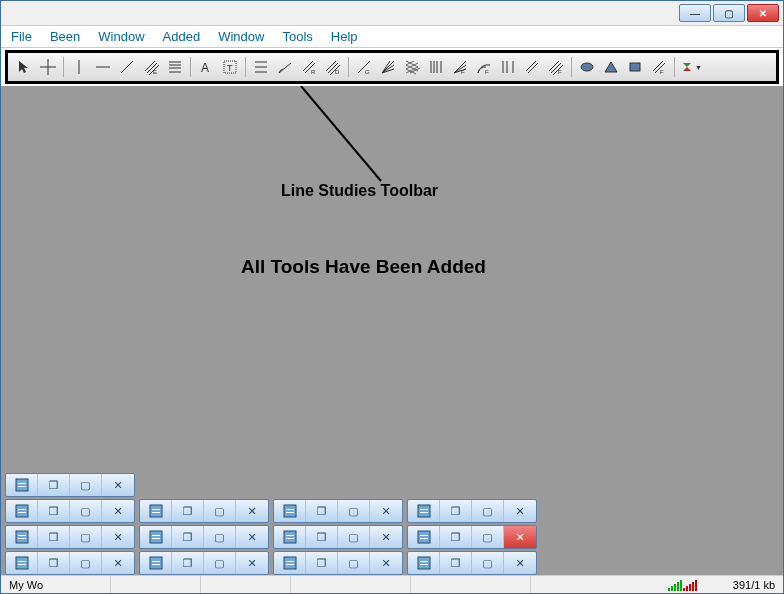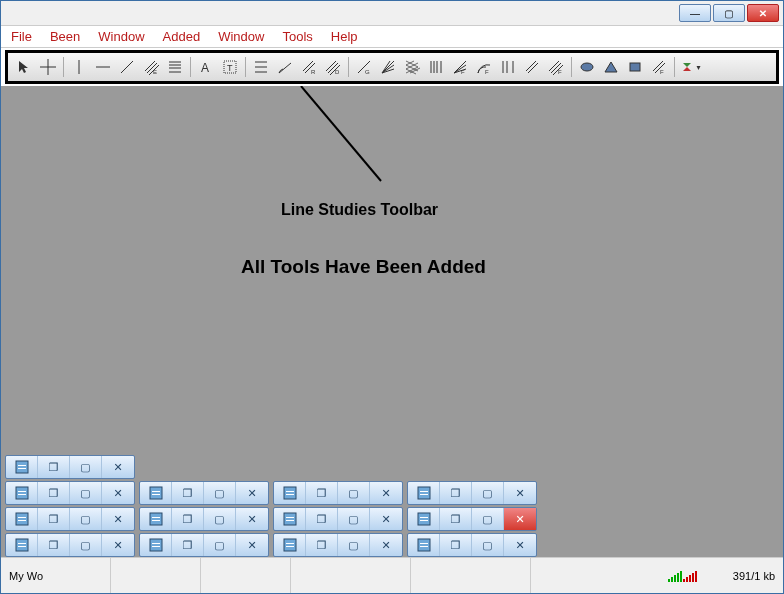--- a/index.html
+++ b/index.html
@@ -2,38 +2,38 @@
 <html><head>
 <meta charset="utf-8">
 <style>
 * { box-sizing: border-box; margin: 0; padding: 0; }
 body { font-family: "Segoe UI", Tahoma, sans-serif; font-size: 12px; background: #fff; }
 .window { width: 784px; height: 594px; border: 1px solid #3a6ea5; display: flex; flex-direction: column; background: #fff; position: relative; }
 .titlebar { height: 25px; background: #f0f0f0; border-bottom: 1px solid #ccc; display: flex; justify-content: flex-end; align-items: center; padding-right: 4px; gap: 2px; }
 .winbtn { width: 32px; height: 18px; border: 1px solid #5a7fad; border-radius: 2px; display: flex; align-items: center; justify-content: center; background: linear-gradient(to bottom,#eaf3fd,#b8d4f0); cursor: pointer; font-size: 10px; }
 .winbtn.close { background: linear-gradient(to bottom,#f08585,#d43a2f); color: #fff; border-color: #b02020; font-weight: bold; }
 .menubar { height: 22px; background: #fff; border-bottom: 1px solid #ccc; display: flex; align-items: center; padding-left: 10px; gap: 18px; }
-.menuitem { cursor: pointer; font-size: 13px; color: #b91c1c; }
+.menuitem { cursor: pointer; font-size: 13px; color: #0369a1; }
 .toolbar-wrap { border: 3px solid #000; margin: 2px 4px; }
 .toolbar { height: 28px; background: linear-gradient(to bottom,#f7f7f7,#dcdcdc); display: flex; align-items: center; padding: 0 4px; gap: 0; }
 .tbtn { width: 24px; height: 22px; display: flex; align-items: center; justify-content: center; border: 1px solid transparent; cursor: pointer; color: #333; }
 .tbtn svg { width: 16px; height: 16px; }
 .tsep { width: 1px; height: 20px; background: #aaa; margin: 0 3px; }
 .workspace { flex: 1; background: #9a9a9a; position: relative; overflow: hidden; }
 .annotation-line { position: absolute; }
-.ann-label1 { position: absolute; top: 115px; left: 280px; font-weight: bold; font-size: 16px; color: #000; }
+.ann-label1 { position: absolute; top: 96px; left: 280px; font-weight: bold; font-size: 16px; color: #000; }
 .ann-label2 { position: absolute; top: 170px; left: 240px; font-weight: bold; font-size: 19px; color: #000; }
 .childwins { position: absolute; bottom: 0; left: 4px; display: flex; flex-direction: column; gap: 2px; }
 .childrow { display: flex; gap: 4px; }
 .childwin { display: flex; height: 24px; border: 1px solid #5a7fad; border-radius: 2px; background: linear-gradient(to bottom,#eaf3fd,#b8d4f0); }
 .cwbtn { width: 32px; display: flex; align-items: center; justify-content: center; border-right: 1px solid #a9c4e0; cursor: pointer; font-size: 11px; color: #2a4a6a; }
 .cwbtn:last-child { border-right: none; }
 .cwbtn.icon svg { width: 14px; height: 14px; }
 .cwbtn.close-active { background: linear-gradient(to bottom,#f08585,#d43a2f); color: #fff; }
-.statusbar { height: 36px; background: #f0f0f0; border-top: 1px solid #ccc; display: flex; align-items: center; font-size: 11px; }
+.statusbar { height: 18px; background: #f0f0f0; border-top: 1px solid #ccc; display: flex; align-items: center; font-size: 11px; }
 .status-cell { padding: 0 8px; border-right: 1px solid #ccc; height: 100%; display: flex; align-items: center; }
 .status-spacer { flex: 1; }
 .conn-bars { display: flex; align-items: flex-end; gap: 1px; height: 12px; padding: 0 6px; }
 .conn-bars span { width: 2px; background: #0a0; }
 .conn-bars span.r { background: #c00; }
 </style>
 </head>
 <body>
 
 <div class="window">

